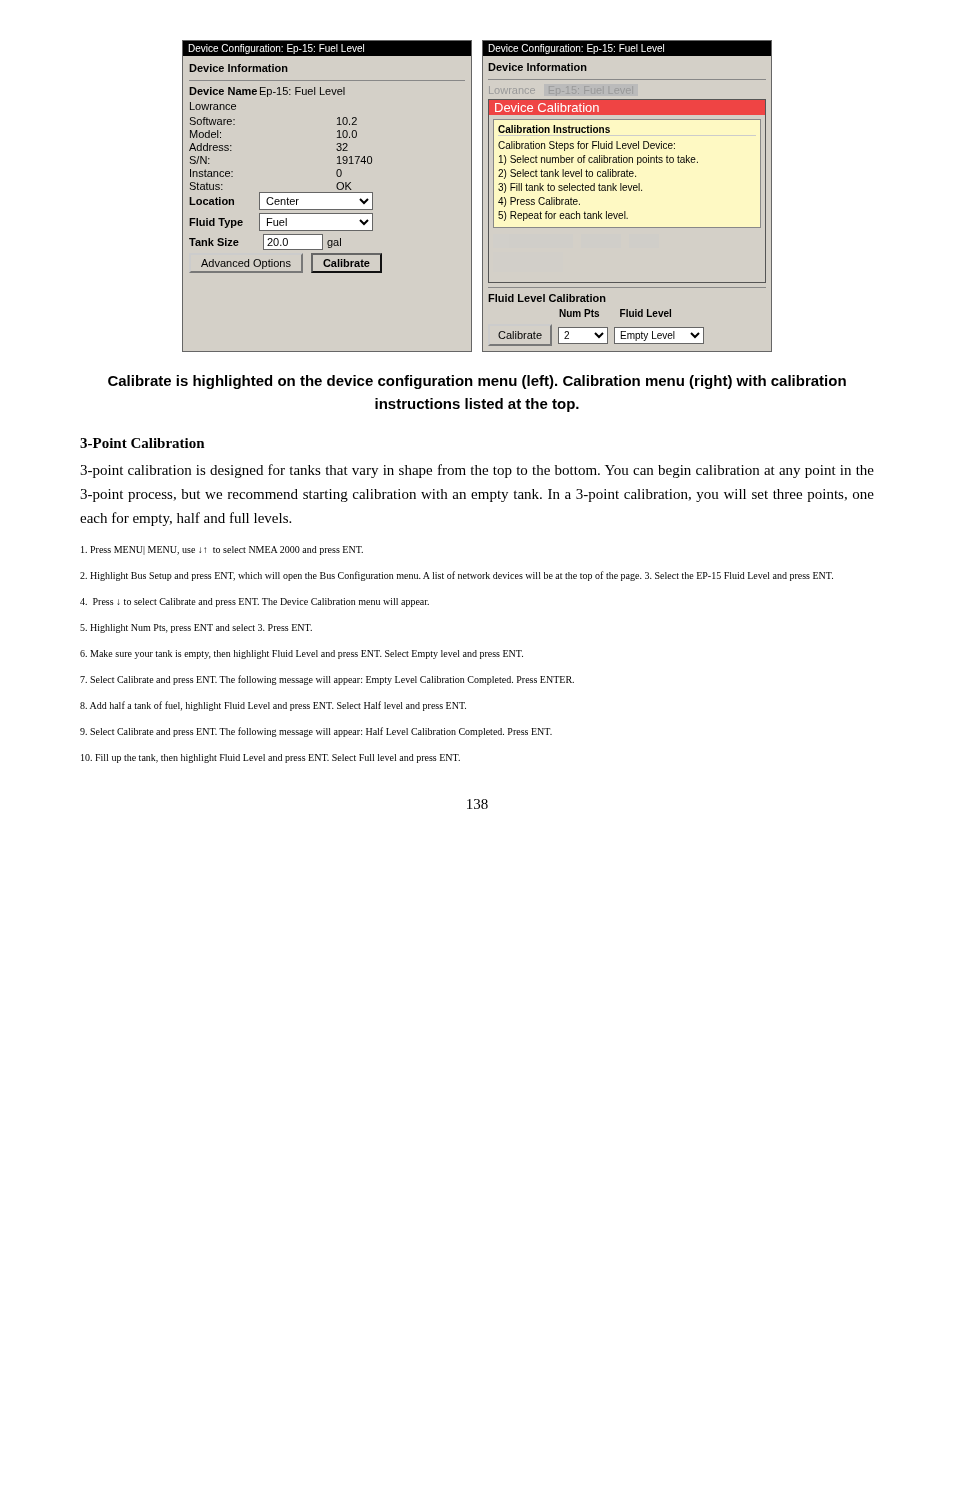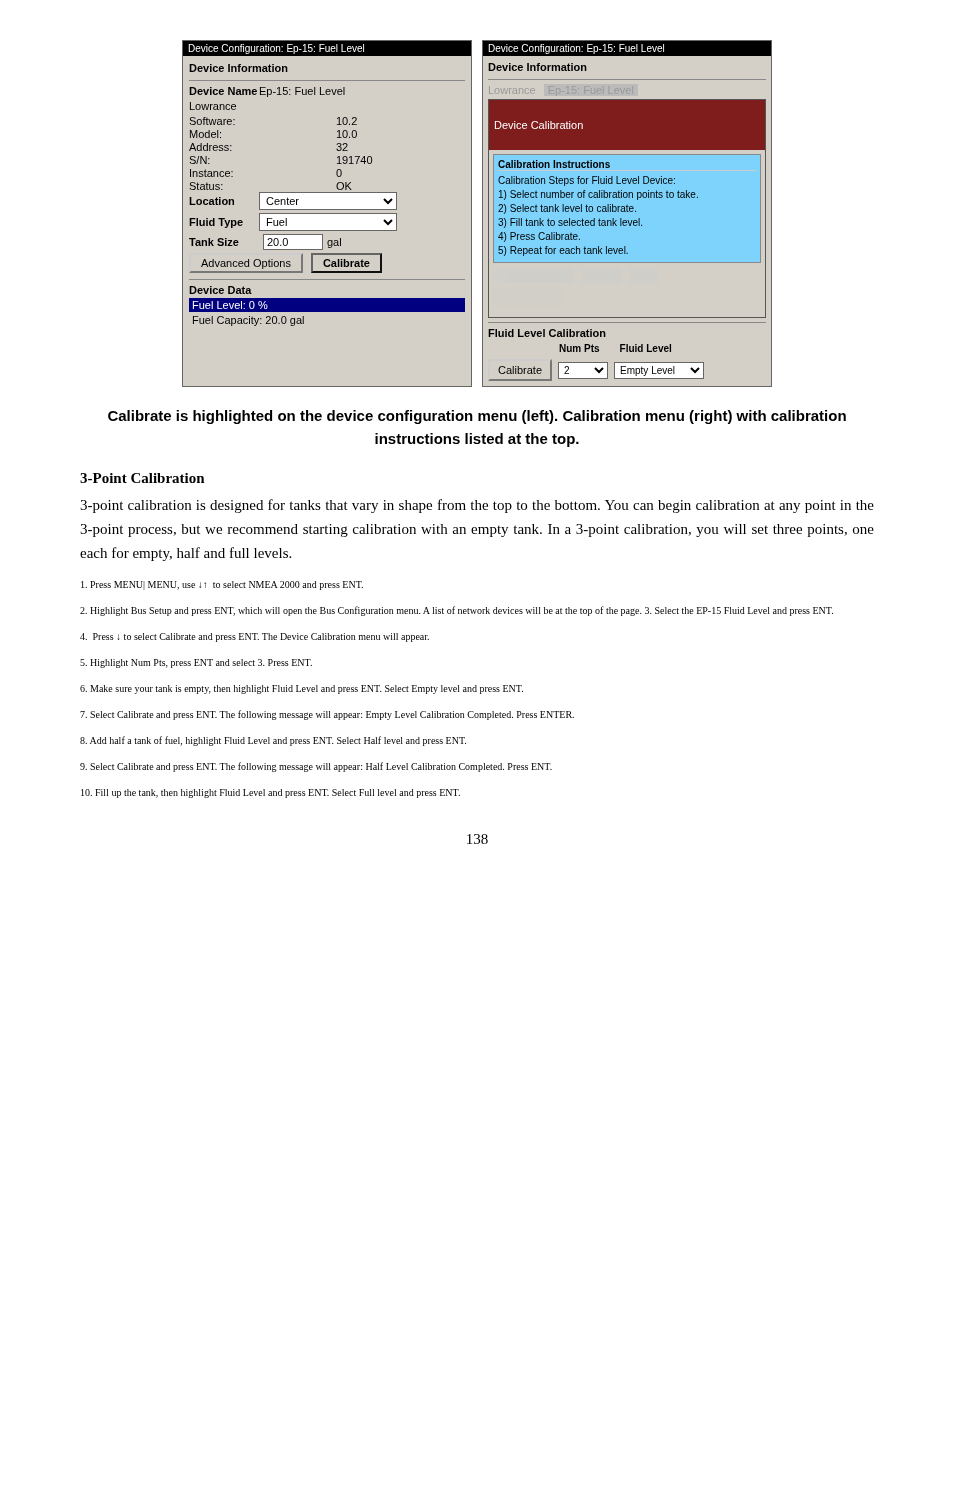--- a/index.html
+++ b/index.html
@@ -65,21 +65,21 @@
     }
     .dropdown-label {
       min-width: 70px;
       font-weight: bold;
       font-size: 11px;
     }
     .dropdown-select {
       border: 1px solid #666;
       background: #fff;
       font-size: 11px;
-      width: 138px;
+      width: 114px;
       padding: 1px 2px;
     }
     .tank-row {
       display: flex;
       align-items: center;
       gap: 4px;
       margin-bottom: 3px;
     }
     .tank-label {
       font-weight: bold;
@@ -128,21 +128,21 @@
     .data-normal {
       font-size: 11px;
       padding: 1px 3px;
     }
     
     .right-panel .panel-body {
       padding: 5px;
     }
     .calib-instructions {
       border: 1px solid #888;
-      background: #7dd3fc;
+      background: #fef9c3;
       padding: 4px;
       font-size: 10px;
       margin-bottom: 6px;
       min-height: 80px;
     }
     .calib-instr-title {
       font-weight: bold;
       font-size: 10px;
       border-bottom: 1px solid #ccc;
       margin-bottom: 3px;
@@ -278,41 +278,36 @@
         <span class="tank-label">Tank Size</span>
         <input class="tank-input" type="text" value="20.0" style="">
         <span class="tank-unit">gal</span>
       </div>
 
       <div class="button-row">
         <button class="win-button">Advanced Options</button>
         <button class="win-button" style="background:#d4d0c8;border:2px outset #666;font-weight:bold;">Calibrate</button>
       </div>
 
-      <div class="device-data-section">
-        <div class="device-data-title">Device Data</div>
-        <div class="data-highlight">Fuel Level: 0 %</div>
-        <div class="data-normal">Fuel Capacity: 20.0 gal</div>
-      </div>
     </div>
   </div>
 
   <div class="right-panel-wrapper">
     <div class="screen-panel right-panel">
       <div class="panel-titlebar">Device Configuration: Ep-15: Fuel Level</div>
       <div class="panel-body">
 
         <div class="section-header">Device Information</div>
         <div style="display:flex;gap:8px;margin-bottom:3px;">
           <span style="font-size:11px;color:#999;">Lowrance</span>
           <span style="font-size:11px;color:#999;background:#bbb;padding:0 4px;">Ep-15: Fuel Level</span>
         </div>
 
         <div style="border:1px solid #555;background:#d4d0c8;margin-bottom:4px;">
-          <div style="background:#7f1d1d;color:#fff;font-size:11px;padding:19px 5px;">Device Calibration</div>
+          <div style="background:#ef4444;color:#fff;font-size:13px;padding:0 5px;">Device Calibration</div>
           <div style="padding:4px;">
 
             <div class="calib-instructions">
               <div class="calib-instr-title">Calibration Instructions</div>
               <div class="calib-step">Calibration Steps for Fluid Level Device:</div>
               <div class="calib-step">1) Select number of calibration points to take.</div>
               <div class="calib-step">2) Select tank level to calibrate.</div>
               <div class="calib-step">3) Fill tank to selected tank level.</div>
               <div class="calib-step">4) Press Calibrate.</div>
               <div class="calib-step">5) Repeat for each tank level.</div>

